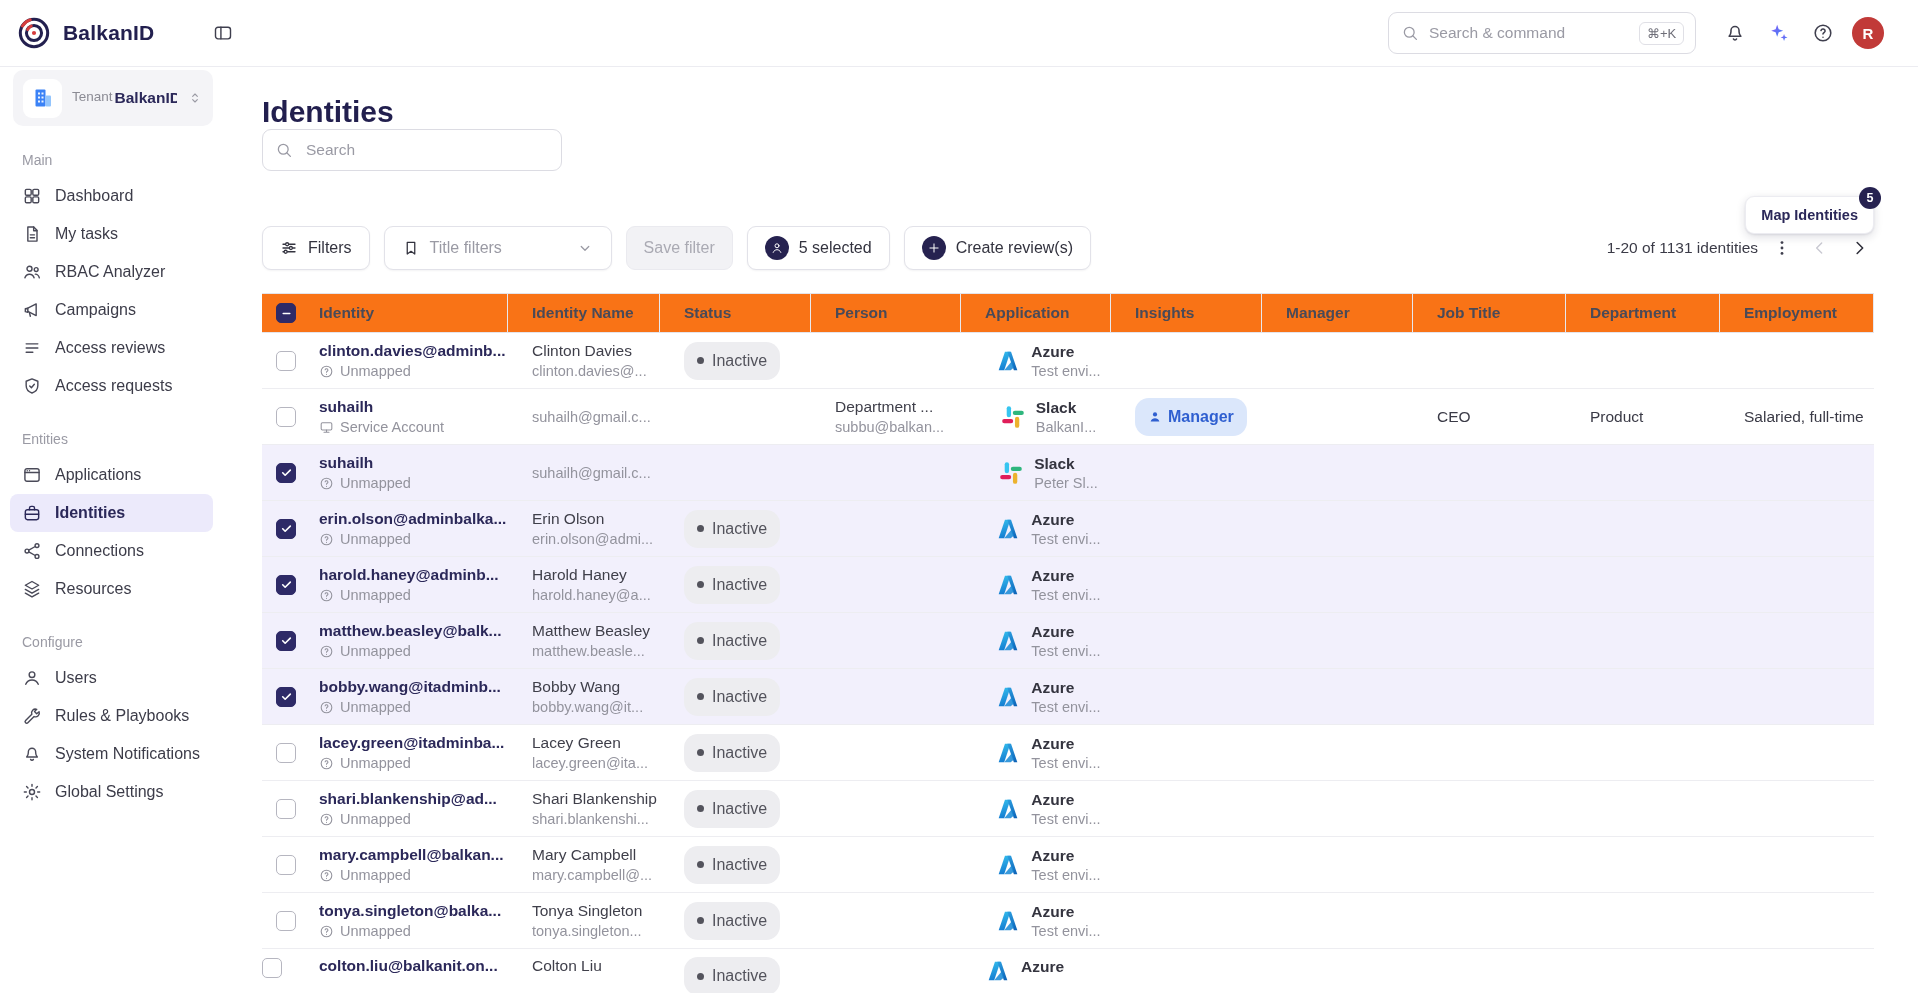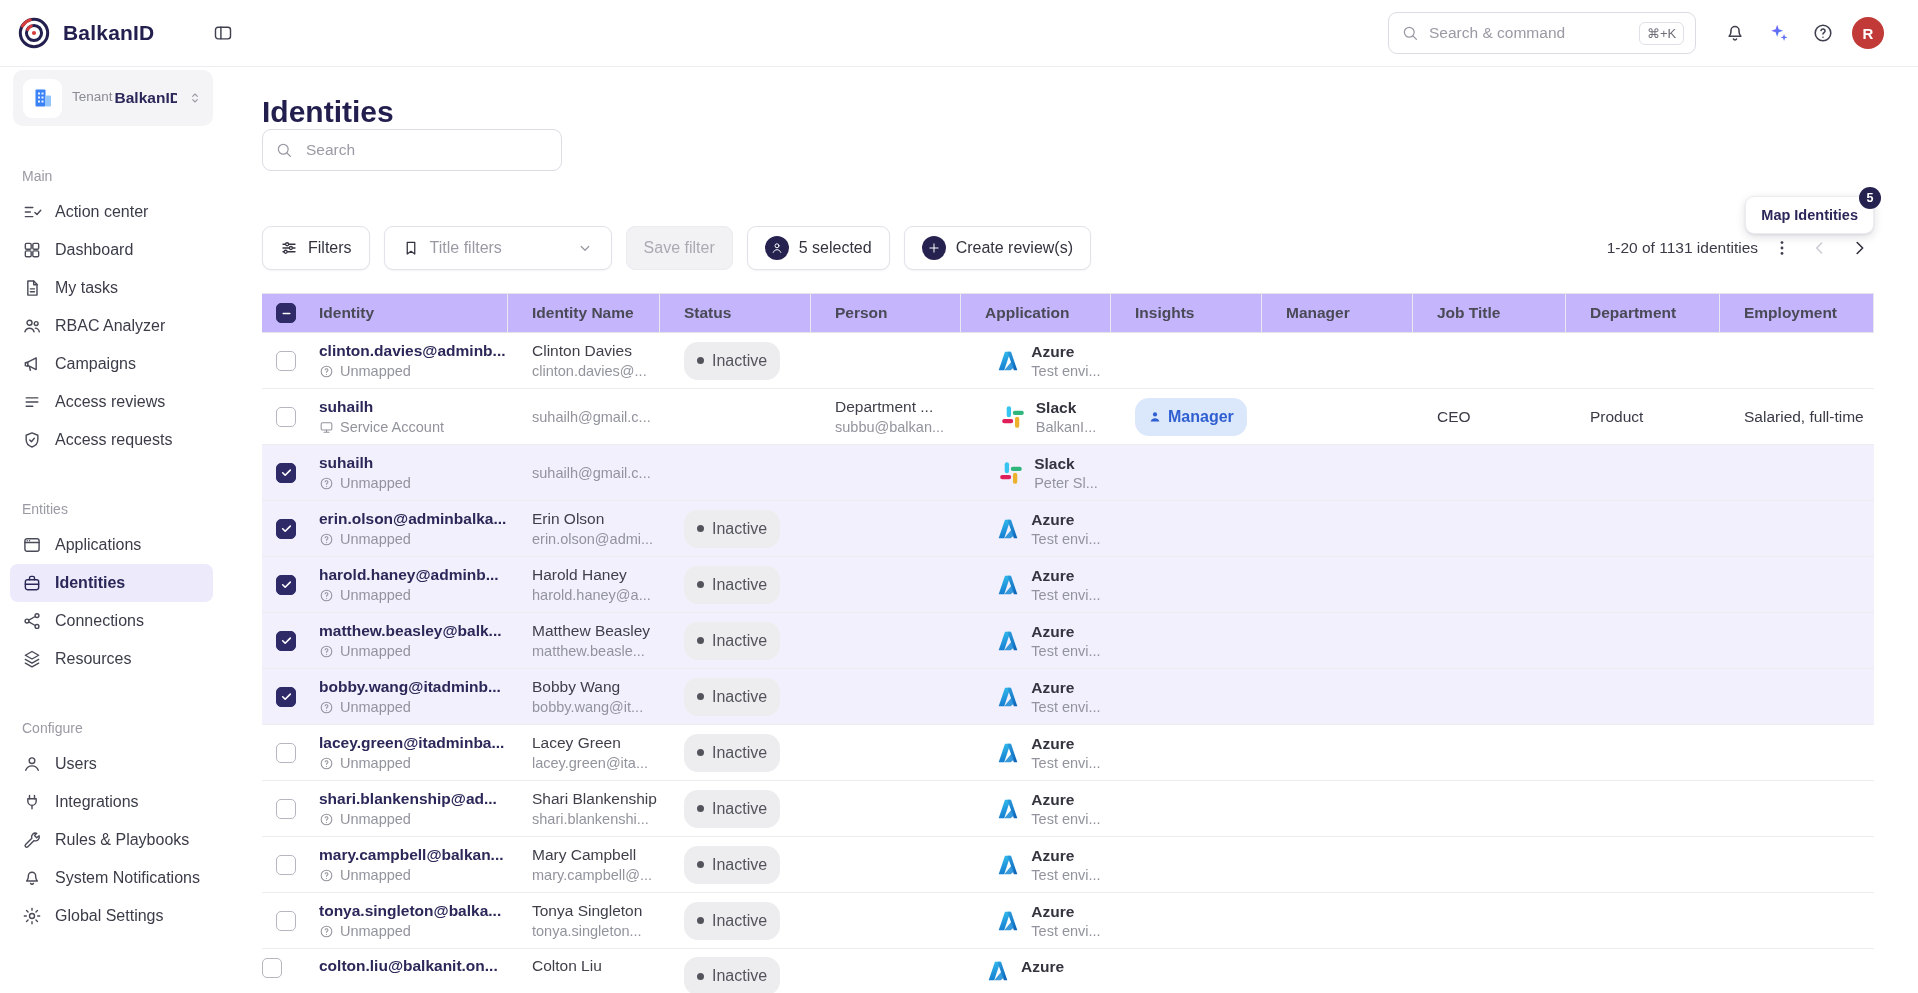--- a/index.html
+++ b/index.html
@@ -30,21 +30,21 @@
   .avatar{width:32px;height:32px;border-radius:50%;background:#c13a38;color:#fff;font-weight:700;font-size:15px;border:none;cursor:pointer}
 
   
   .sidebar{background:#fff;padding-top:3px;overflow:hidden}
   .tenant{margin:0 10px 0 13px;height:56px;background:#f4f4f7;border-radius:10px;display:flex;align-items:center;gap:10px;padding:0 10px;cursor:pointer}
   .tenant-tile{width:39px;height:39px;background:#fff;border-radius:9px;display:inline-flex;align-items:center;justify-content:center;flex:none}
   .tenant-tile svg{width:24px;height:24px}
   .tenant-text{display:flex;gap:2px;flex:1;overflow:hidden}
   .tenant-label{font-size:13.5px;color:#8b8b94}
   .tenant-value{font-size:15.5px;font-weight:700;color:#2b2859}
-  .nav-section-label{margin:42px 0 9px 22px;font-size:14px;color:#9a9aa4}
+  .nav-section-label{margin:26px 0 9px 22px;font-size:14px;color:#9a9aa4}
   .nav-item{height:38px;margin:0 10px;border-radius:8px;display:flex;align-items:center;gap:13px;padding:0 12px;font-size:16px;color:#3c3c49;cursor:pointer;white-space:nowrap}
   .nav-icon{display:inline-flex;color:#4a4a58;flex:none}
   .nav-icon svg{width:20px;height:20px}
   .nav-item.active{background:#eceafb;color:#2b2859;font-weight:700}
   .nav-item.active .nav-icon{color:#2b2859}
 
   
   .main{position:relative;padding:28px 0 0 39px;overflow:hidden;background:#fff}
   .page-title{font-size:30px;font-weight:700;color:#221f4e}
   .page-search{width:300px;height:42px;border:1px solid #dcdce3;border-radius:9px;display:flex;align-items:center;gap:13px;padding:12px 12px}
@@ -62,21 +62,21 @@
   .btn.disabled{background:#f2f2f5;color:#aaaab3;border-color:#eaeaef;box-shadow:none}
   .circle-ic{width:24px;height:24px;border-radius:50%;background:#262250;color:#fff;display:inline-flex;align-items:center;justify-content:center;flex:none}
   .pager{margin-left:auto;display:flex;align-items:center;gap:10px;color:#3b3b47}
   .pager-text{font-size:15.5px;}
   .pg-prev{color:#c9c9d2}
   .pg-next{color:#2f2f3a}
 
   
   .table{margin-top:23px;width:1612px}
   .thead,.trow{display:grid;grid-template-columns:48px 198px 152px 151px 150px 150px 151px 151px 153px 154px 154px}
-  .thead{height:40px;border-top:1px solid #e4e4ea;border-bottom:1px solid #e4e4ea;background:#c4b5fd}
+  .thead{height:40px;border-top:1px solid #e4e4ea;border-bottom:1px solid #e4e4ea;background:#f97316}
   .th{display:flex;align-items:center;height:100%;padding-left:24px;font-size:15.5px;font-weight:700;color:#4a4a57;border-right:1px solid #e8e8ee;overflow:hidden;white-space:nowrap}
   .th-check{justify-content:center;padding-left:0;border-right:none}
   .th-identity{padding-left:9px}
   .trow{height:56px;border-bottom:1px solid #ededf1;background:#fff;cursor:pointer}
   .trow.selected{background:#f2f0fc}
   .td{display:flex;flex-direction:column;justify-content:center;padding-left:24px;overflow:hidden;white-space:nowrap;gap:3px}
   .td-check{flex-direction:row;align-items:center;justify-content:center;padding-left:0}
   .td-identity{padding-left:9px}
   .td-app{flex-direction:row;align-items:center;gap:10px}
   .app-stack{display:flex;flex-direction:column;gap:2px;overflow:hidden}
@@ -196,29 +196,20 @@
             <path d="M8.5 9.5L12 6l3.5 3.5"></path>
             <path d="M8.5 14.5L12 18l3.5-3.5"></path>
           </svg>
         </span>
     </div>
     <nav class="nav">
         <div class="nav-section-label">Main</div>
         <div class="nav-item">
           <span class="nav-icon">
             <svg viewBox="0 0 24 24" fill="none" stroke="currentColor" stroke-width="1.7" stroke-linecap="round" stroke-linejoin="round">
-              <path d="M4 6.5h9M4 12h6M4 17.5h9"></path>
-              <path d="M15.5 12.5l2.5 2.5 4.5-5"></path>
-            </svg>
-          </span>
-          <span class="nav-label">Action center</span>
-        </div>
-        <div class="nav-item">
-          <span class="nav-icon">
-            <svg viewBox="0 0 24 24" fill="none" stroke="currentColor" stroke-width="1.7" stroke-linecap="round" stroke-linejoin="round">
               <rect x="4" y="4" width="7" height="7" rx="1.5"></rect>
               <rect x="13" y="4" width="7" height="7" rx="1.5"></rect>
               <rect x="4" y="13" width="7" height="7" rx="1.5"></rect>
               <rect x="13" y="13" width="7" height="7" rx="1.5"></rect>
             </svg>
           </span>
           <span class="nav-label">Dashboard</span>
         </div>
         <div class="nav-item">
           <span class="nav-icon">
@@ -312,30 +303,20 @@
         </div>
         <div class="nav-section-label">Configure</div>
         <div class="nav-item">
           <span class="nav-icon">
             <svg viewBox="0 0 24 24" fill="none" stroke="currentColor" stroke-width="1.7" stroke-linecap="round" stroke-linejoin="round">
               <circle cx="12" cy="8" r="3.4"></circle>
               <path d="M4.5 19.5c1.3-3.6 4.3-5.2 7.5-5.2s6.2 1.6 7.5 5.2"></path>
             </svg>
           </span>
           <span class="nav-label">Users</span>
-        </div>
-        <div class="nav-item">
-          <span class="nav-icon">
-            <svg viewBox="0 0 24 24" fill="none" stroke="currentColor" stroke-width="1.7" stroke-linecap="round" stroke-linejoin="round">
-              <path d="M9 4v4M15 4v4"></path>
-              <path d="M7 8h10v3a5 5 0 0 1-10 0z"></path>
-              <path d="M12 16v4"></path>
-            </svg>
-          </span>
-          <span class="nav-label">Integrations</span>
         </div>
         <div class="nav-item">
           <span class="nav-icon">
             <svg viewBox="0 0 24 24" fill="none" stroke="currentColor" stroke-width="1.7" stroke-linecap="round" stroke-linejoin="round">
               <path d="M20.5 6.8a4.6 4.6 0 0 1-6 5.9L7 20.2a1.9 1.9 0 0 1-2.7-2.7l7.5-7.5a4.6 4.6 0 0 1 5.9-6l-2.7 2.7 2.6 2.6z"></path>
             </svg>
           </span>
           <span class="nav-label">Rules &amp; Playbooks</span>
         </div>
         <div class="nav-item">

